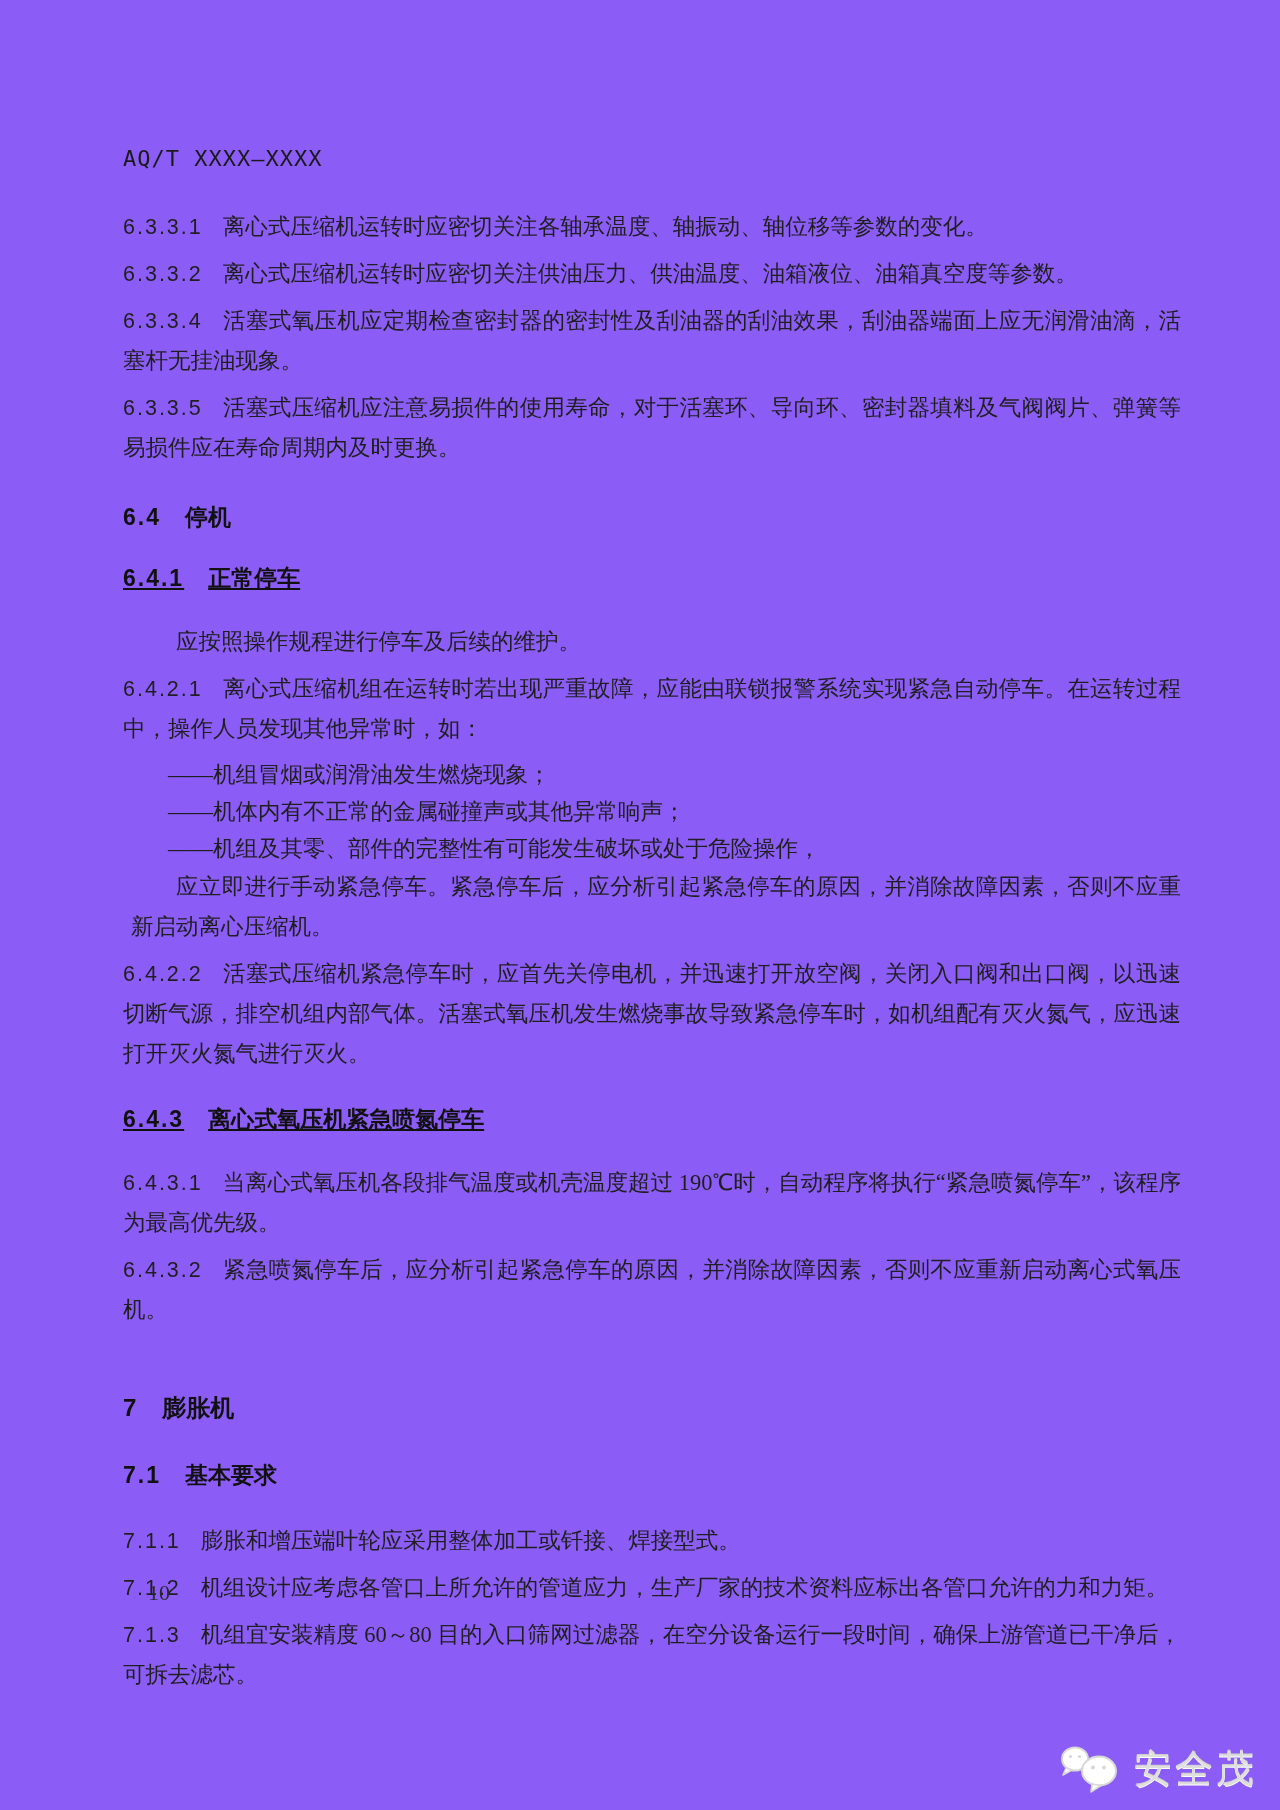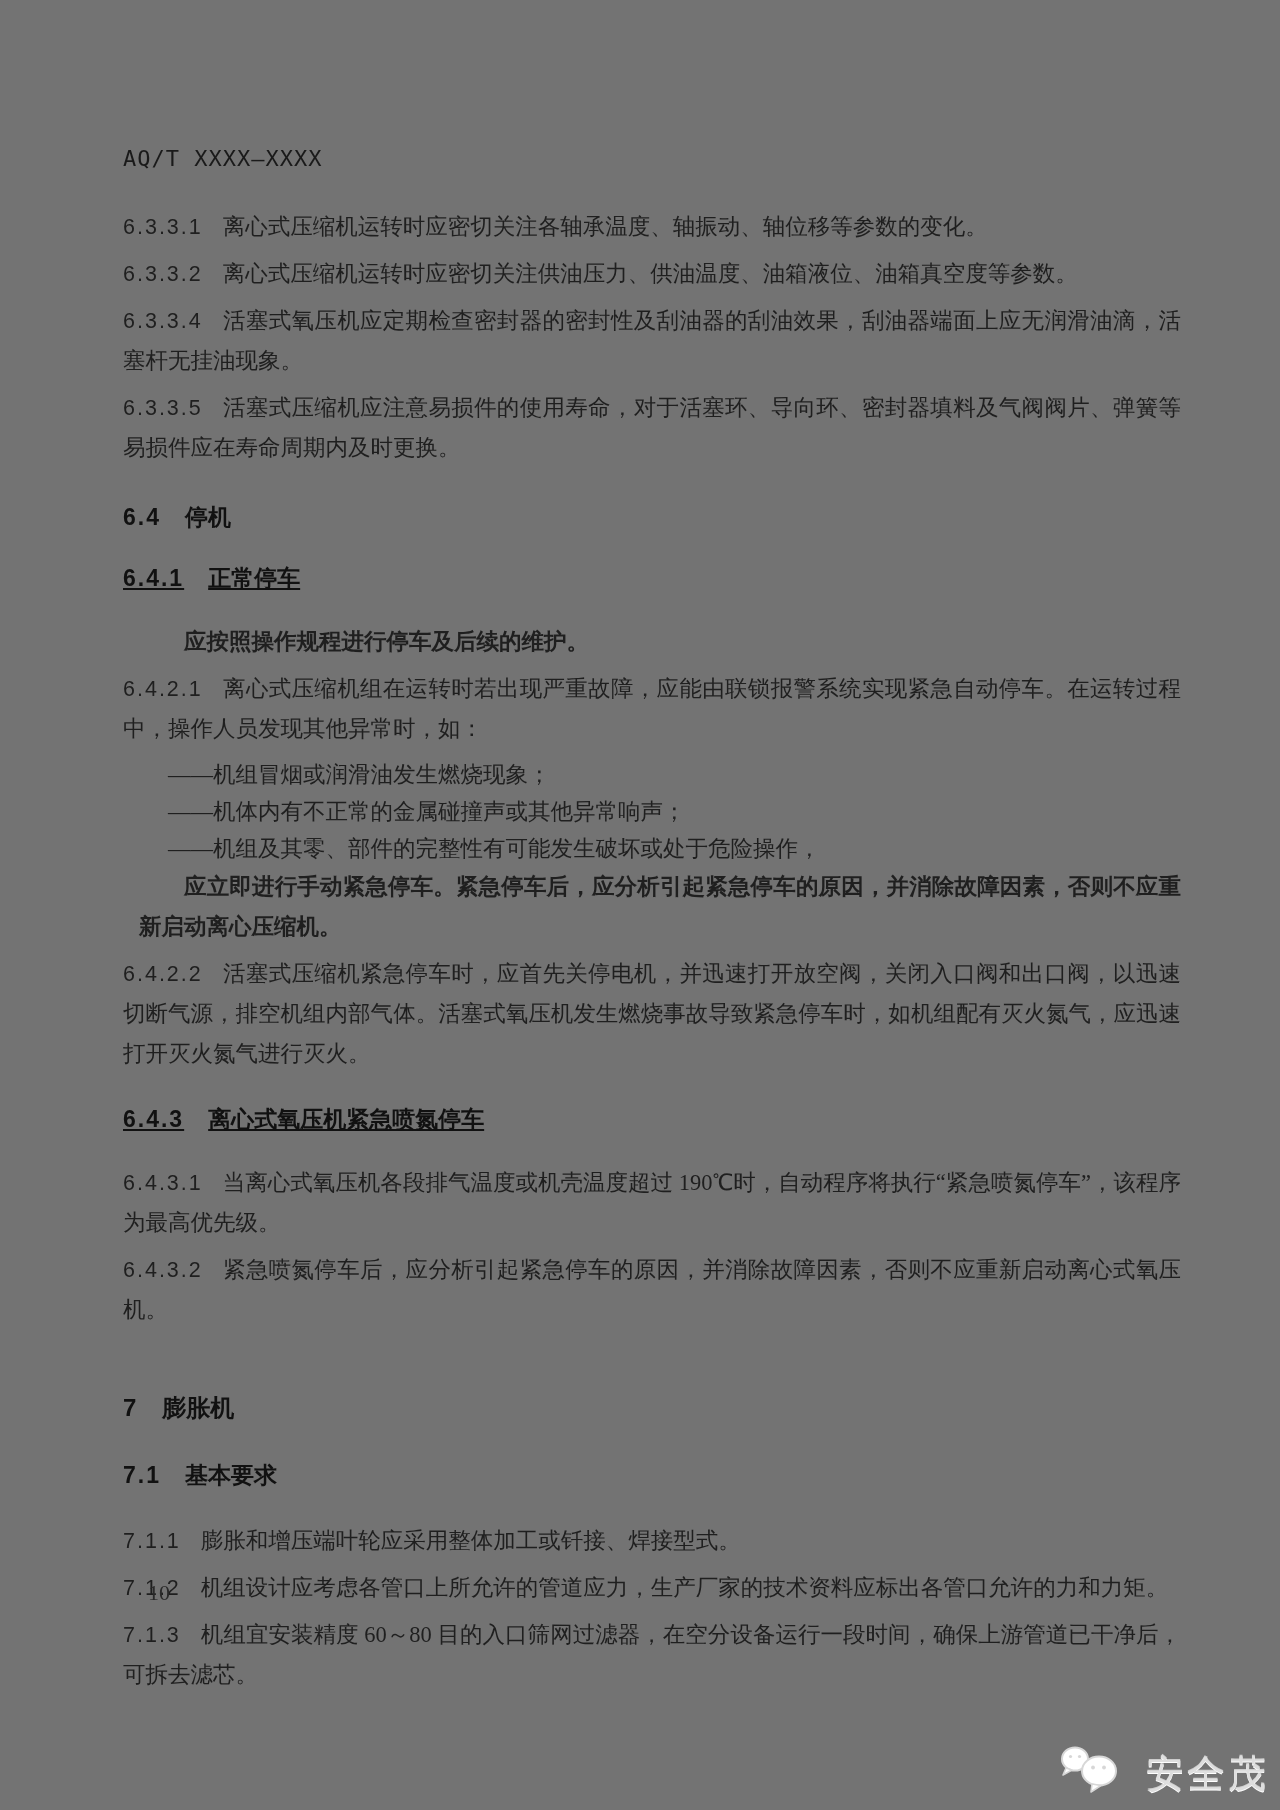--- a/index.html
+++ b/index.html
@@ -4,21 +4,21 @@
 <style>
   html, body {
     margin: 0;
     padding: 0;
     background: #ffffff;
   }
   .page {
     position: relative;
     width: 1280px;
     height: 1810px;
-    background: #737373;
+    background: #8b5cf6;
     overflow: hidden;
     color: #1f1f1f;
     font-family: "Liberation Serif", serif;
   }
   .content {
     position: absolute;
     left: 123px;
     top: 146px;
     width: 1058px;
   }
@@ -38,25 +38,24 @@
     text-justify: inter-ideograph;
   }
   .clause-num {
     font-family: "Liberation Sans", sans-serif;
     font-size: 21.5px;
     letter-spacing: 2px;
     margin-right: 20px;
     white-space: nowrap;
   }
   .para {
-    margin: 0 0 7px 16px;
+    margin: 0 0 7px 8px;
     font-size: 22.5px;
     line-height: 40px;
     text-align: justify;
-    font-weight: bold;
   }
   .para.indent {
     text-indent: 2em;
   }
   .dash-item {
     margin: 0;
     padding-left: 2em;
     font-size: 22.5px;
     line-height: 37px;
     text-align: justify;
@@ -91,22 +90,22 @@
     top: 1580px;
     font-family: "Liberation Serif", serif;
     font-size: 22px;
     color: #2a2a2a;
   }
   .watermark {
     position: absolute;
     left: 1058px;
     top: 1744px;
     display: flex;
-    align-items: flex-end;
-    gap: 20px;
+    align-items: flex-start;
+    gap: 8px;
   }
   .watermark-text {
     font-family: "Liberation Sans", sans-serif;
     font-size: 38px;
     font-weight: 400;
     color: #dedede;
     letter-spacing: 3px;
     text-shadow: 0 1px 0 #ffffff, 0 -1px 0 #cccccc;
   }
 </style>

